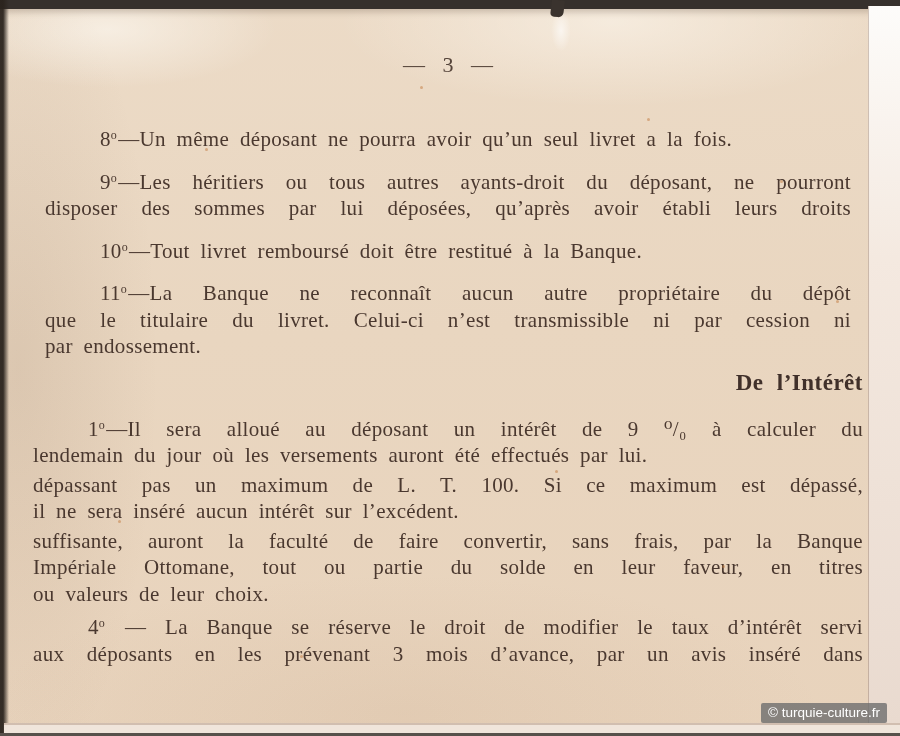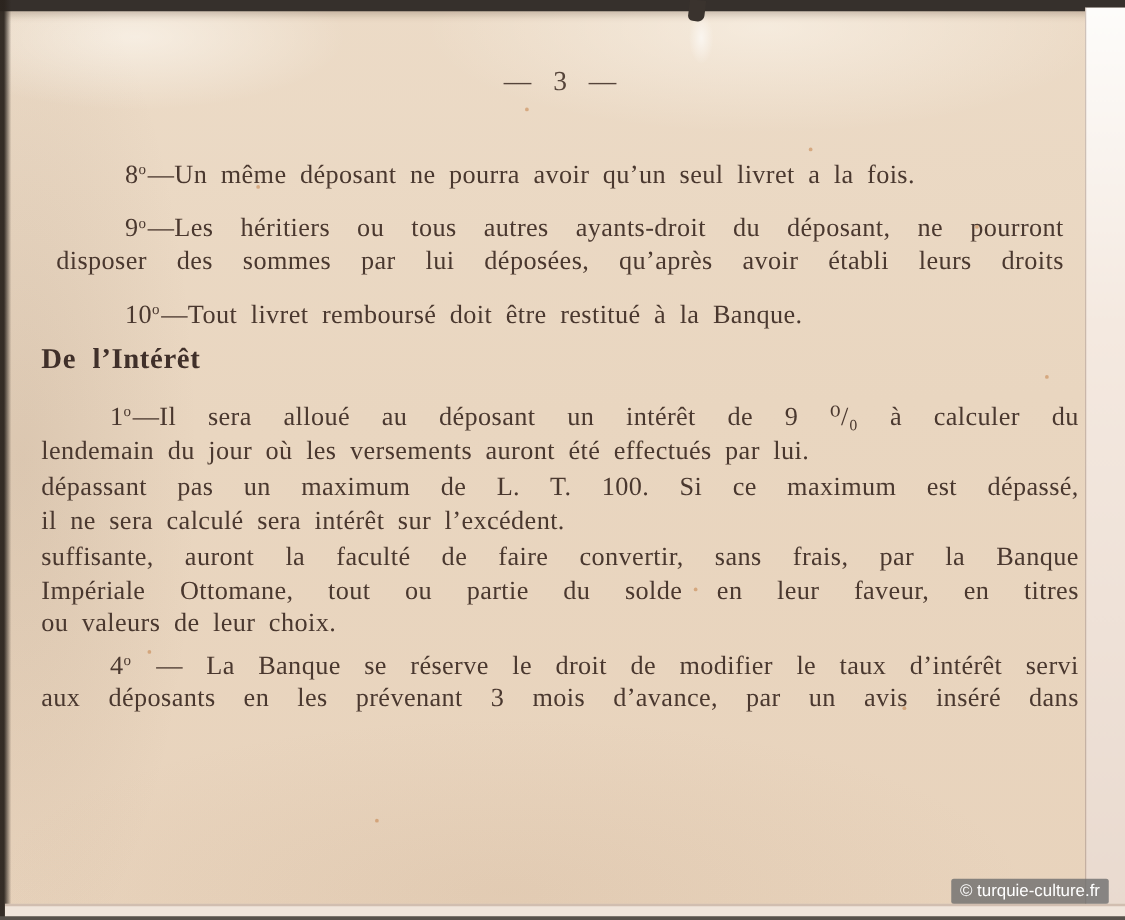--- a/index.html
+++ b/index.html
@@ -45,21 +45,21 @@
     word-spacing:0.12em;letter-spacing:0.015em;
   }
   .para{margin:12px;padding:0;}
   .sec2 .para{margin:0 0 3px 0;}
   .sec2{margin-top:14px;}
   .line{display:block;text-align:justify;text-align-last:justify;}
   .line.short{text-align-last:left;word-spacing:0.25em;}
   .line.first{text-indent:55px;}
   .ord{font-size:12px;vertical-align:7px;margin-right:1px;}
   .heading{
-    margin:-4px 0 0 0;padding:0;text-align:left;
+    margin:-4px 0 0 0;padding:0;text-align:right;
     font-size:23px;line-height:30px;font-weight:700;color:#40302a;
     word-spacing:7px;letter-spacing:0.5px;
   }
   .watermark{
     position:absolute;right:13px;bottom:13px;z-index:6;
     background:rgba(110,110,110,.8);color:#ffffff;
     font-family:"Liberation Sans","DejaVu Sans",sans-serif;
     font-size:13.5px;line-height:18px;padding:1px 7px;border-radius:2px;
   }
 </style>
@@ -76,32 +76,37 @@
       <p class="para">
         <span class="line first short"><span class="pnum"><span>8</span><sup class="ord">o</sup></span><span class="ltext">—Un même déposant ne pourra avoir qu’un seul livret a la fois.</span></span>
       </p>
       <p class="para">
         <span class="line first"><span class="pnum"><span>9</span><sup class="ord">o</sup></span><span class="ltext">—Les héritiers ou tous autres ayants-droit du déposant, ne pourront</span></span>
         <span class="line">disposer des sommes par lui déposées, qu’après avoir établi leurs droits</span>
       </p>
       <p class="para">
         <span class="line first short"><span class="pnum"><span>10</span><sup class="ord">o</sup></span><span class="ltext">—Tout livret remboursé doit être restitué à la Banque.</span></span>
       </p>
+      <p class="para">
+        <span class="line first"><span class="pnum"><span>11</span><sup class="ord">o</sup></span><span class="ltext">—La Banque ne reconnaît aucun autre propriétaire du dépôt</span></span>
+        <span class="line">que le titulaire du livret. Celui-ci n’est transmissible ni par cession ni</span>
+        <span class="line short">par endossement.</span>
+      </p>
     </div>
 
     <h2 class="heading">De l’Intérêt</h2>
 
     <div class="sec2">
       <p class="para">
         <span class="line first"><span class="pnum"><span>1</span><sup class="ord">o</sup></span><span class="ltext">—Il sera alloué au déposant un intérêt de 9 ⁰/₀ à calculer du</span></span>
         <span class="line short">lendemain du jour où les versements auront été effectués par lui.</span>
       </p>
       <p class="para">
         <span class="line">dépassant pas un maximum de L. T. 100. Si ce maximum est dépassé,</span>
-        <span class="line short">il ne sera calculé sera intérêt sur l’excédent.</span>
+        <span class="line short">il ne sera inséré aucun intérêt sur l’excédent.</span>
       </p>
       <p class="para">
         <span class="line">suffisante, auront la faculté de faire convertir, sans frais, par la Banque</span>
         <span class="line">Impériale Ottomane, tout ou partie du solde en leur faveur, en titres</span>
         <span class="line short">ou valeurs de leur choix.</span>
       </p>
       <p class="para">
         <span class="line first"><span class="pnum"><span>4</span><sup class="ord">o</sup></span><span class="ltext"> — La Banque se réserve le droit de modifier le taux d’intérêt servi</span></span>
         <span class="line">aux déposants en les prévenant 3 mois d’avance, par un avis inséré dans</span>
       </p>

